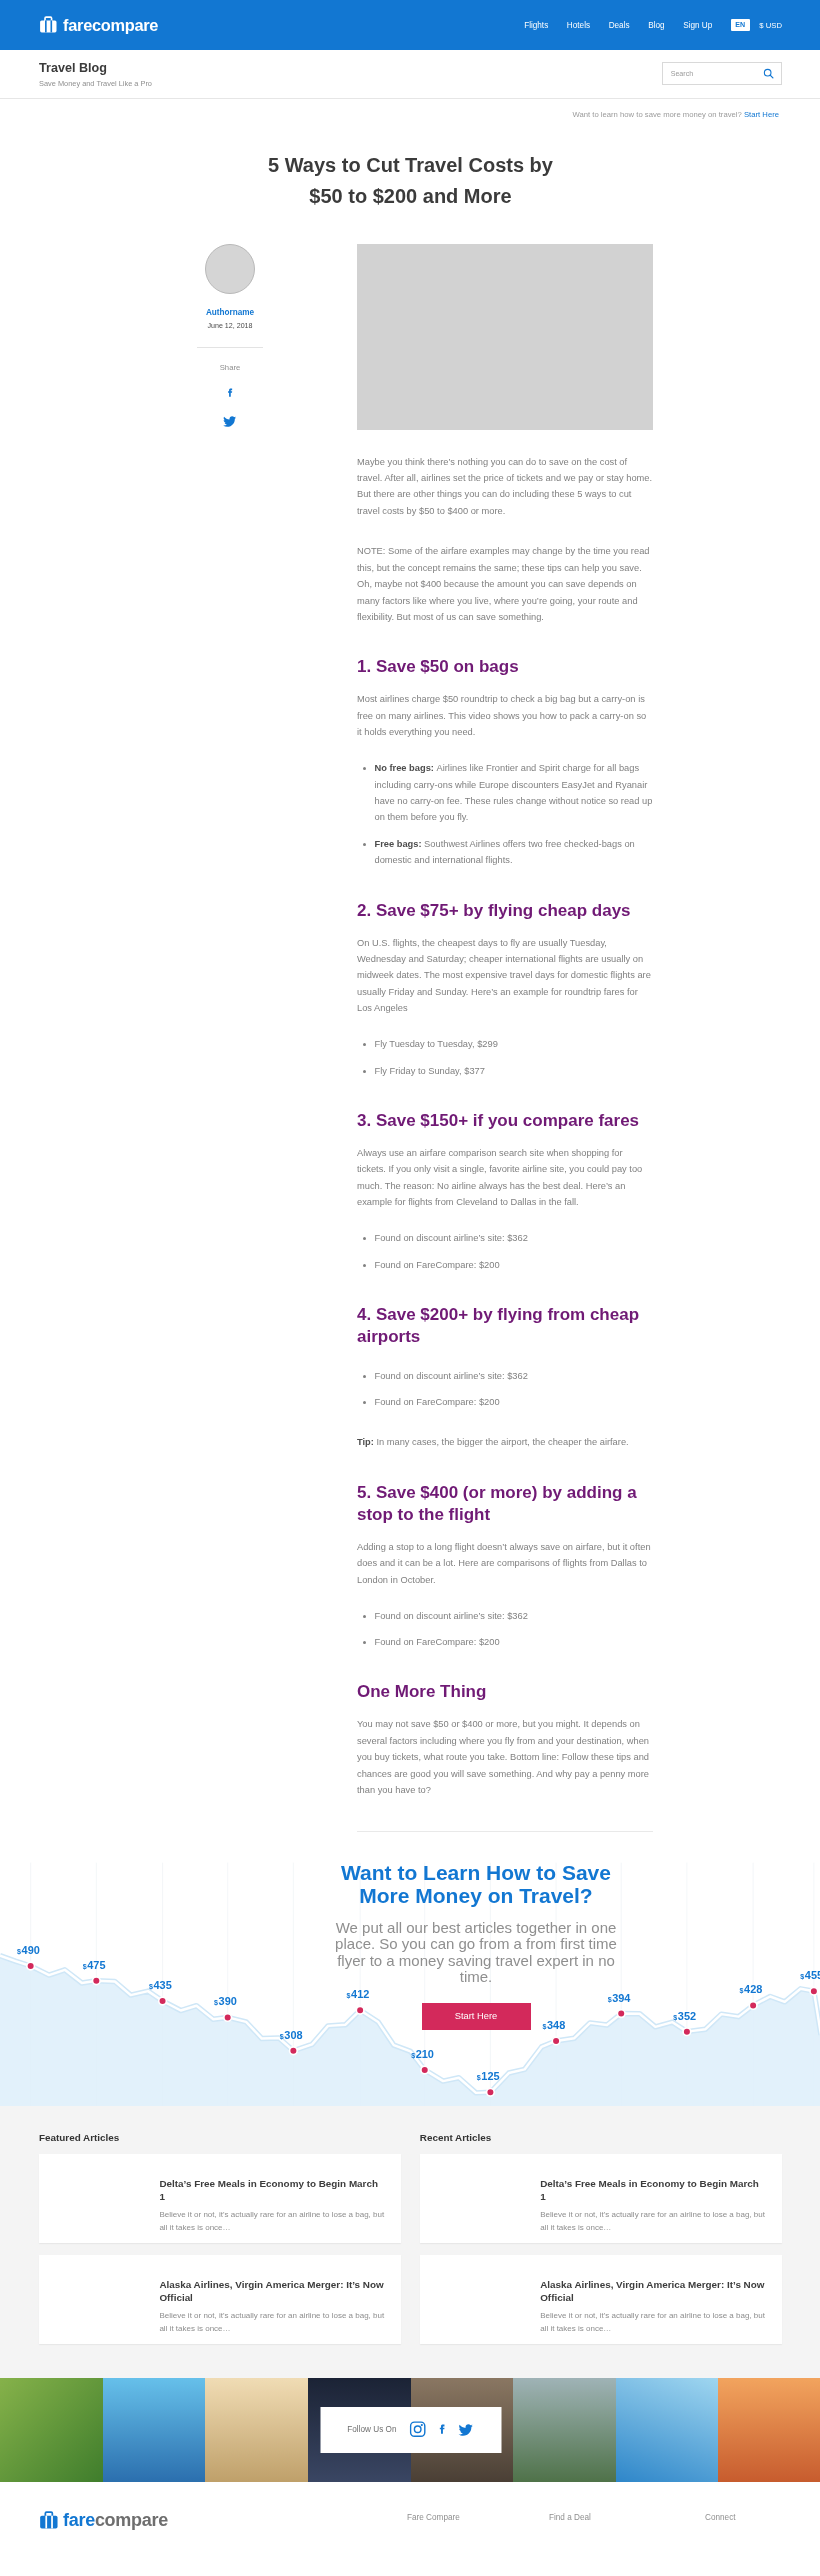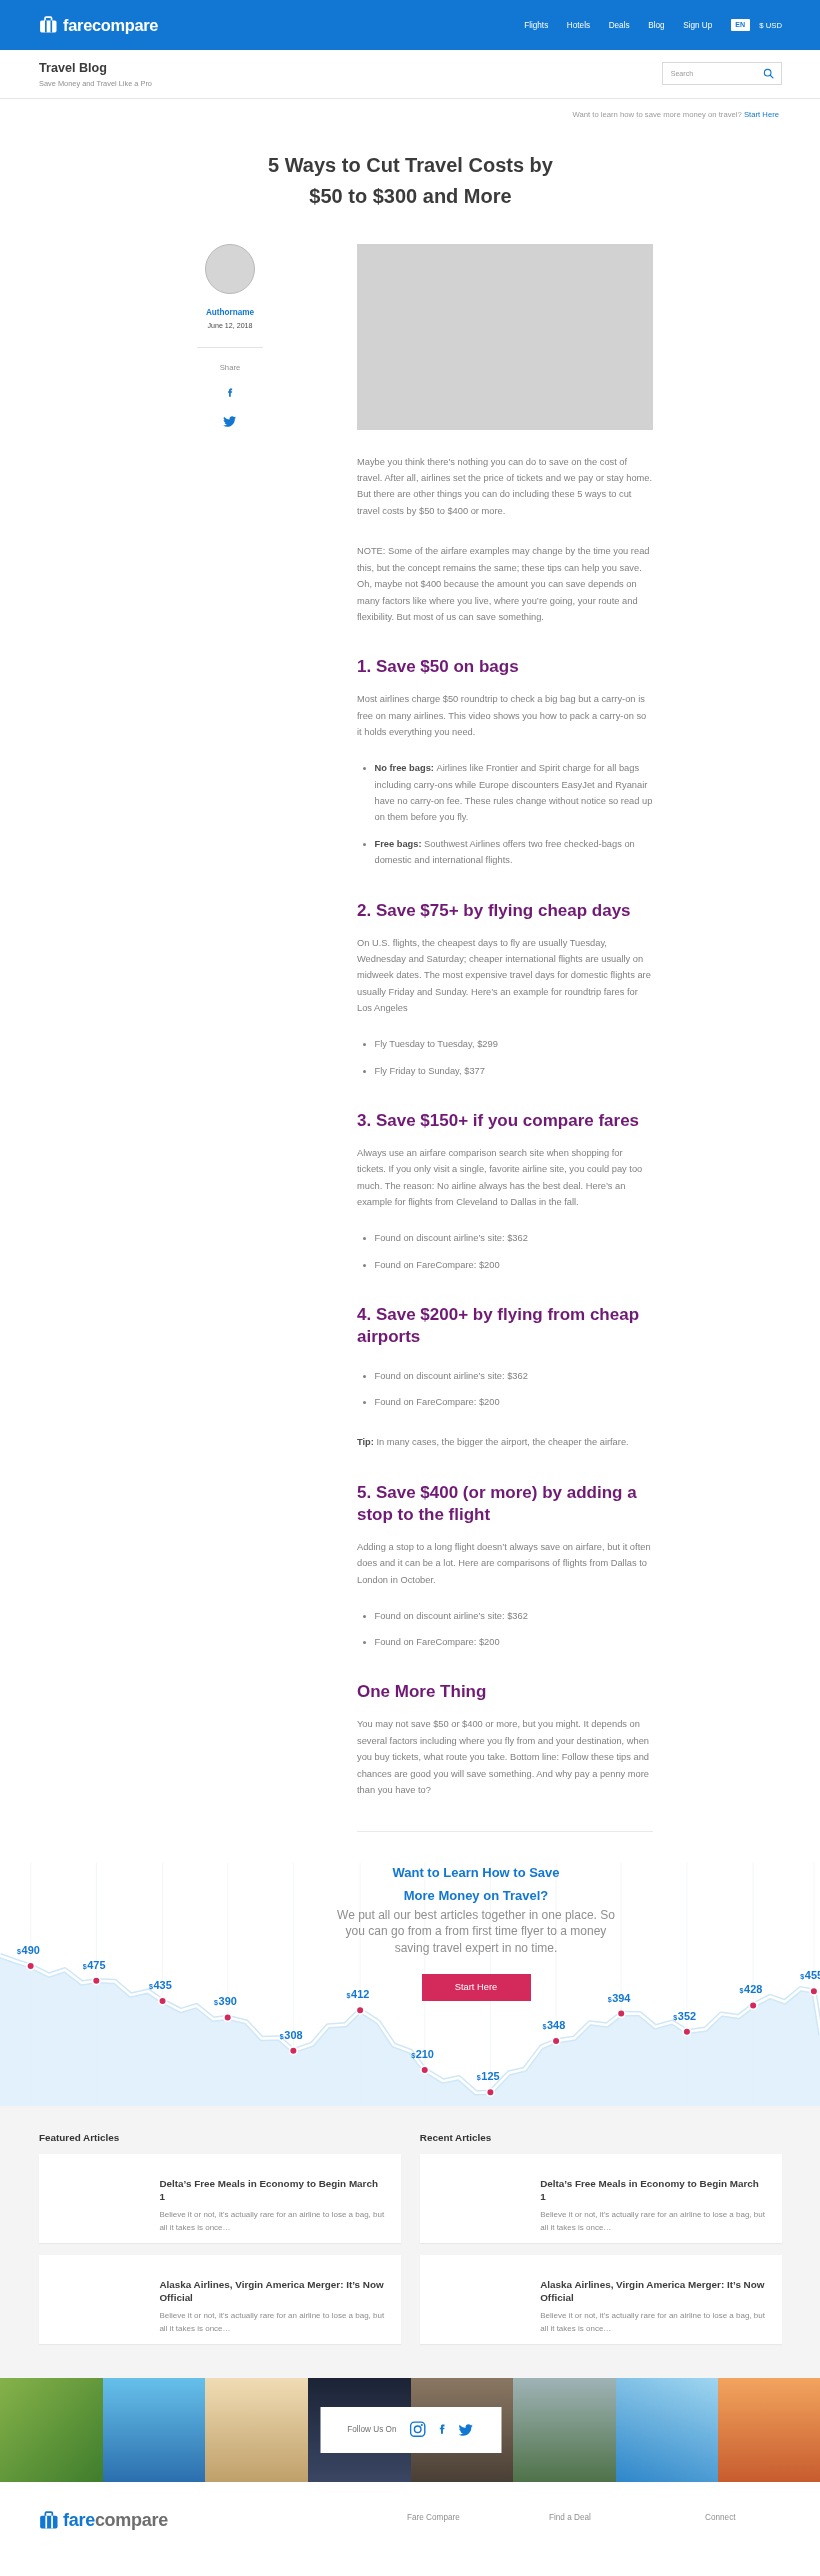--- a/index.html
+++ b/index.html
@@ -72,22 +72,22 @@
   .article-content h2 + p.body-p { margin-top:13px; }
   .article-content ul { margin:19.7px 0 0 5.5px; padding-left:12px; }
   .article-content li { font-size:9.3px; line-height:16.4px; color:#818181; margin-bottom:9.9px; }
   .article-content li strong, .tip-lead { color:#4d4d4d; }
   .article-end-rule { border:none; border-top:0.5px solid #e9e9e9; margin-top:33px; width:100%; }
 
   
   .cta-section { position:relative; height:274px; overflow:hidden; }
   .wave-svg { position:absolute; left:0; bottom:0; width:821px; height:257px; }
   .cta-text { position:relative; z-index:2; width:296px; margin-left:328px; text-align:center; padding-top:28.5px; }
-  .cta-heading { color:#1277d2; font-size:13px; line-height:23px; font-weight:bold; }
-  .cta-body { font-size:12px; line-height:16.4px; color:#8f8f8f;text-align:center; }
+  .cta-heading { color:#1277d2; font-size:21px; line-height:23px; font-weight:bold; }
+  .cta-body { margin-top:13px; font-size:15px; line-height:16.4px; color:#8f8f8f;text-align:center; }
   .cta-button {
     display:inline-block; margin-top:17.5px; width:109px; height:27px; line-height:27px;
     background:#d3295b; color:#ffffff; font-size:9.3px; text-align:center; border:none;
     font-family:inherit; cursor:pointer;
   }
 
   
   .lists-section { background:#f4f4f4; padding:16.4px 39px 22px; display:flex; gap:18.6px; }
   .list-col { flex:1; }
   .list-col h3 { font-size:9.9px; color:#333; margin:8.8px 0 11px; }
@@ -171,21 +171,21 @@
     </svg>
   </div>
 </div>
 
 <div class="promo-bar">
   <span>Want to learn how to save more money on travel? </span><a href="#">Start Here</a>
 </div>
 
 <h1 class="article-title">
   <span>5 Ways to Cut Travel Costs by</span><br>
-  <span>$50 to $300 and More</span>
+  <span>$50 to $200 and More</span>
 </h1>
 
 <div class="article-layout">
   <aside class="article-sidebar">
     <div class="avatar"></div>
     <a class="author-name" href="#">Authorname</a>
     <div class="author-date">June 12, 2018</div>
     <hr class="sidebar-divider">
     <div class="share-label">Share</div>
     <div class="share-icons">

